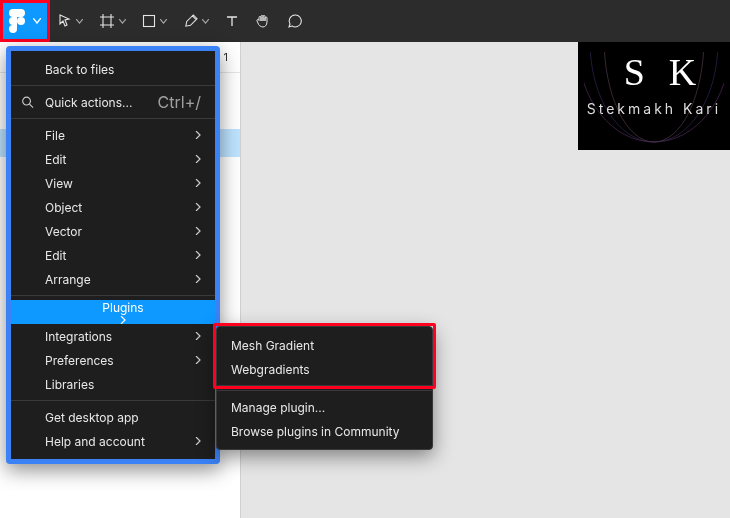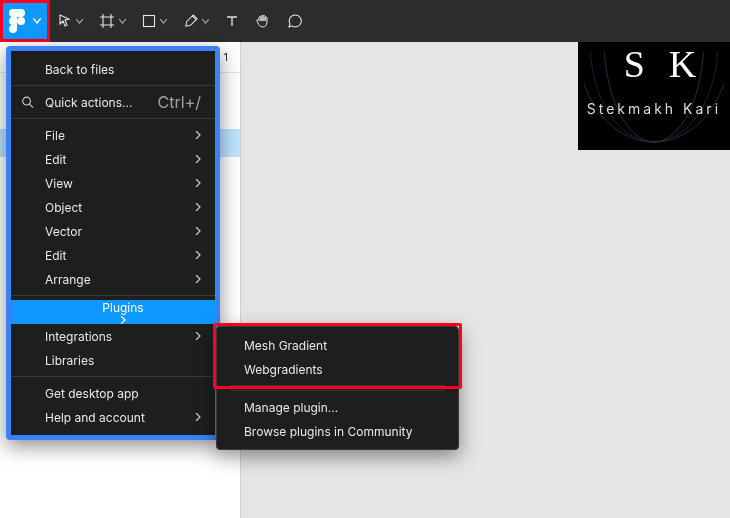--- a/index.html
+++ b/index.html
@@ -95,21 +95,21 @@
     position: absolute;
     top: 42px;
     right: 0;
     width: 152px;
     height: 108px;
     background: #000000;
     overflow: hidden;
   }
   .thumb-letters {
     position: absolute;
-    top: 0; left: 0; right: 0;
+    top: 8px; left: 0; right: 0;
     text-align: center;
     letter-spacing: 24px;
     color: #fff;
     font-size: 38px;
     font-family: Georgia, 'Times New Roman', serif;
     padding-left: 36px;
   }
   .thumb-sub {
     position: absolute;
     top: 58px; left: 0; right: 0;
@@ -179,21 +179,21 @@
   
   .submenu {
     position: absolute;
     top: 326px;
     left: 216px;
     width: 215px;
     background: #1e1e1e;
     border: 1px solid #383838;
     border-radius: 4px;
     box-shadow: 0 6px 20px rgba(0,0,0,0.45);
-    padding: 6px 13px;
+    padding: 6px 0;
     color: #e8e8e8;
     font-size: 12px;
     z-index: 6;
   }
   .submenu .row {
     height: 24px;
     display: flex;
     align-items: center;
     justify-content: space-between;
     padding: 0 14px;
@@ -404,20 +404,28 @@
     </div>
     <div class="row">
       <span>Integrations</span>
       <span class="chev-r">
           <svg width="6" height="8" viewBox="0 0 6 8">
             <path d="M1 0l4 4-4 4" fill="none" stroke="#ccc" stroke-width="1.2"></path>
           </svg>
         </span>
     </div>
     <div class="row">
+      <span>Preferences</span>
+      <span class="chev-r">
+          <svg width="6" height="8" viewBox="0 0 6 8">
+            <path d="M1 0l4 4-4 4" fill="none" stroke="#ccc" stroke-width="1.2"></path>
+          </svg>
+        </span>
+    </div>
+    <div class="row">
       <span>Libraries</span>
     </div>
     <hr>
     <div class="row">
       <span>Get desktop app</span>
     </div>
     <div class="row">
       <span>Help and account</span>
       <span class="chev-r">
           <svg width="6" height="8" viewBox="0 0 6 8">

